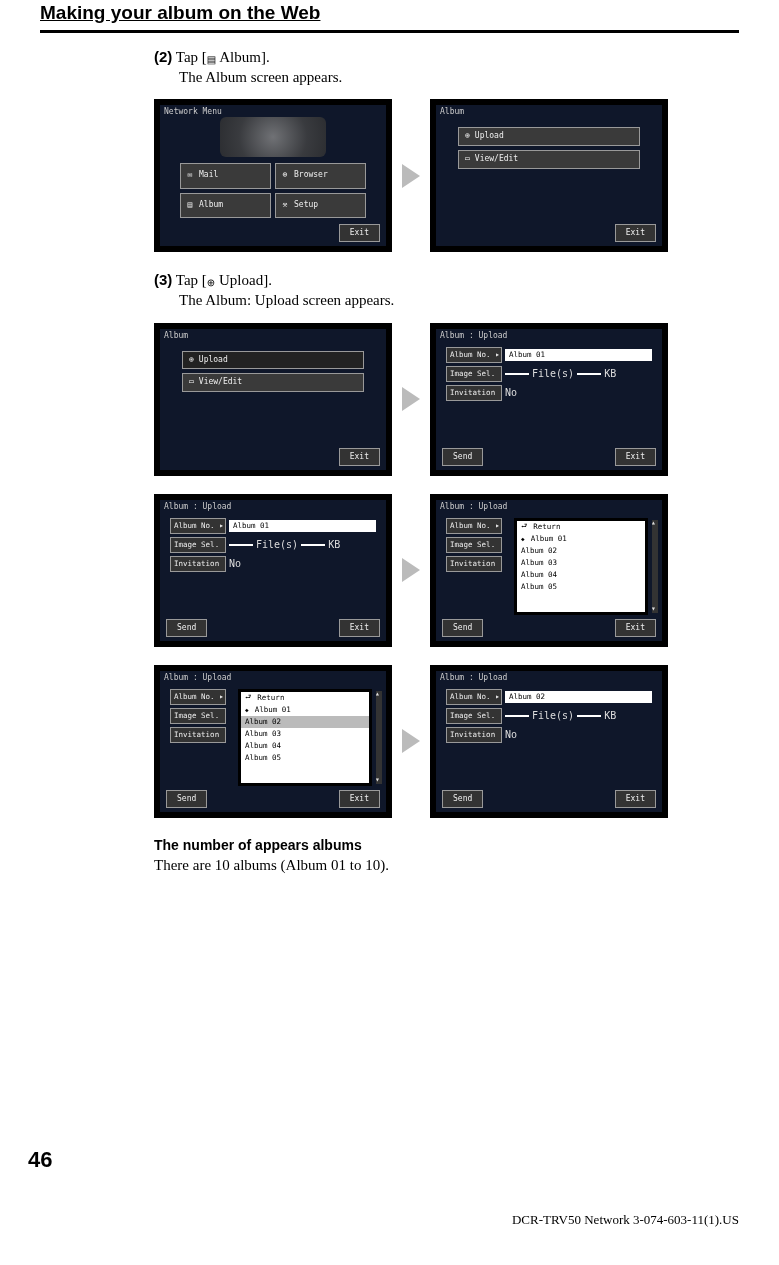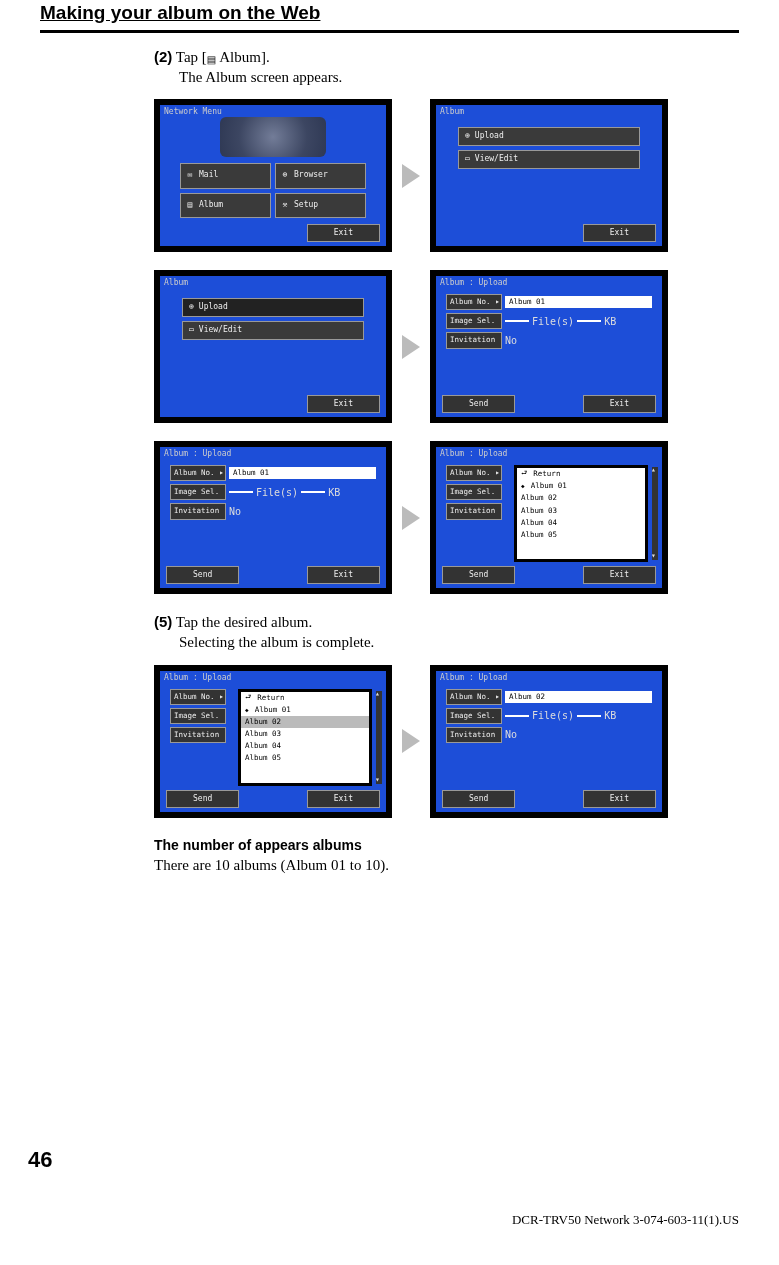--- a/index.html
+++ b/index.html
@@ -55,21 +55,21 @@
   .device-frame {
     background: #000;
     padding: 6px 6px 6px 6px;
     width: 238px;
     height: 153px;
     box-sizing: border-box;
     position: relative;
     flex-shrink: 0;
   }
   .screen {
-    background: #1d4ed8;
+    background: #0f172a;
     width: 100%;
     height: 100%;
     position: relative;
     font-family: "Lucida Console", Monaco, monospace;
     font-size: 9px;
     color: #ddd;
     box-sizing: border-box;
   }
   .screen-title {
     position: absolute;
@@ -114,21 +114,21 @@
     justify-content: flex-end;
     padding: 0 6px;
     gap: 6px;
   }
   .exit-bar.left-right { justify-content: space-between; }
   .small-btn {
     background: #333;
     border: 1px solid #999;
     color: #eee;
     font-size: 8px;
-    padding: 2px 26px;
+    padding: 2px 10px;
     line-height: 12px;
   }
   .option-list {
     position: absolute;
     top: 22px; left: 22px; right: 22px;
     display: flex; flex-direction: column; gap: 4px;
   }
   .option-btn {
     background: #3a3a3a;
     border: 1px solid #999;
@@ -279,20 +279,25 @@
                 <span>View/Edit</span>
               </div>
           </div>
           <div class="exit-bar">
               <div class="small-btn">Exit</div>
             </div>
         </div>
       </div>
     </div>
 
+    <div class="step">
+      <span class="step-num">(3)</span>
+      <span>Tap [</span><span class="tiny-icon">⊕</span><span> Upload].</span>
+      <div class="step-sub">The Album: Upload screen appears.</div>
+    </div>
 
     <div class="shot-row">
 
       <div class="device-frame">
         <div class="screen">
           <div class="screen-title">Album</div>
           <div class="option-list">
             <div class="option-btn sel">
                 <span class="ic">⊕</span>
                 <span>Upload</span>
@@ -390,25 +395,20 @@
           </div>
           <div class="scroll-ind"></div>
           <div class="exit-bar left-right">
             <div class="small-btn">Send</div>
             <div class="small-btn">Exit</div>
           </div>
         </div>
       </div>
     </div>
 
-    <div class="step">
-      <span class="step-num">(5)</span>
-      <span>Tap the desired album.</span>
-      <div class="step-sub">Selecting the album is complete.</div>
-    </div>
 
     <div class="shot-row">
 
       <div class="device-frame">
         <div class="screen">
           <div class="screen-title">Album : Upload</div>
           <div class="sidebar-labels">
             <div class="form-label"><span>Album No.</span> ▸</div>
             <div class="form-label">Image Sel.</div>
             <div class="form-label">Invitation</div>

